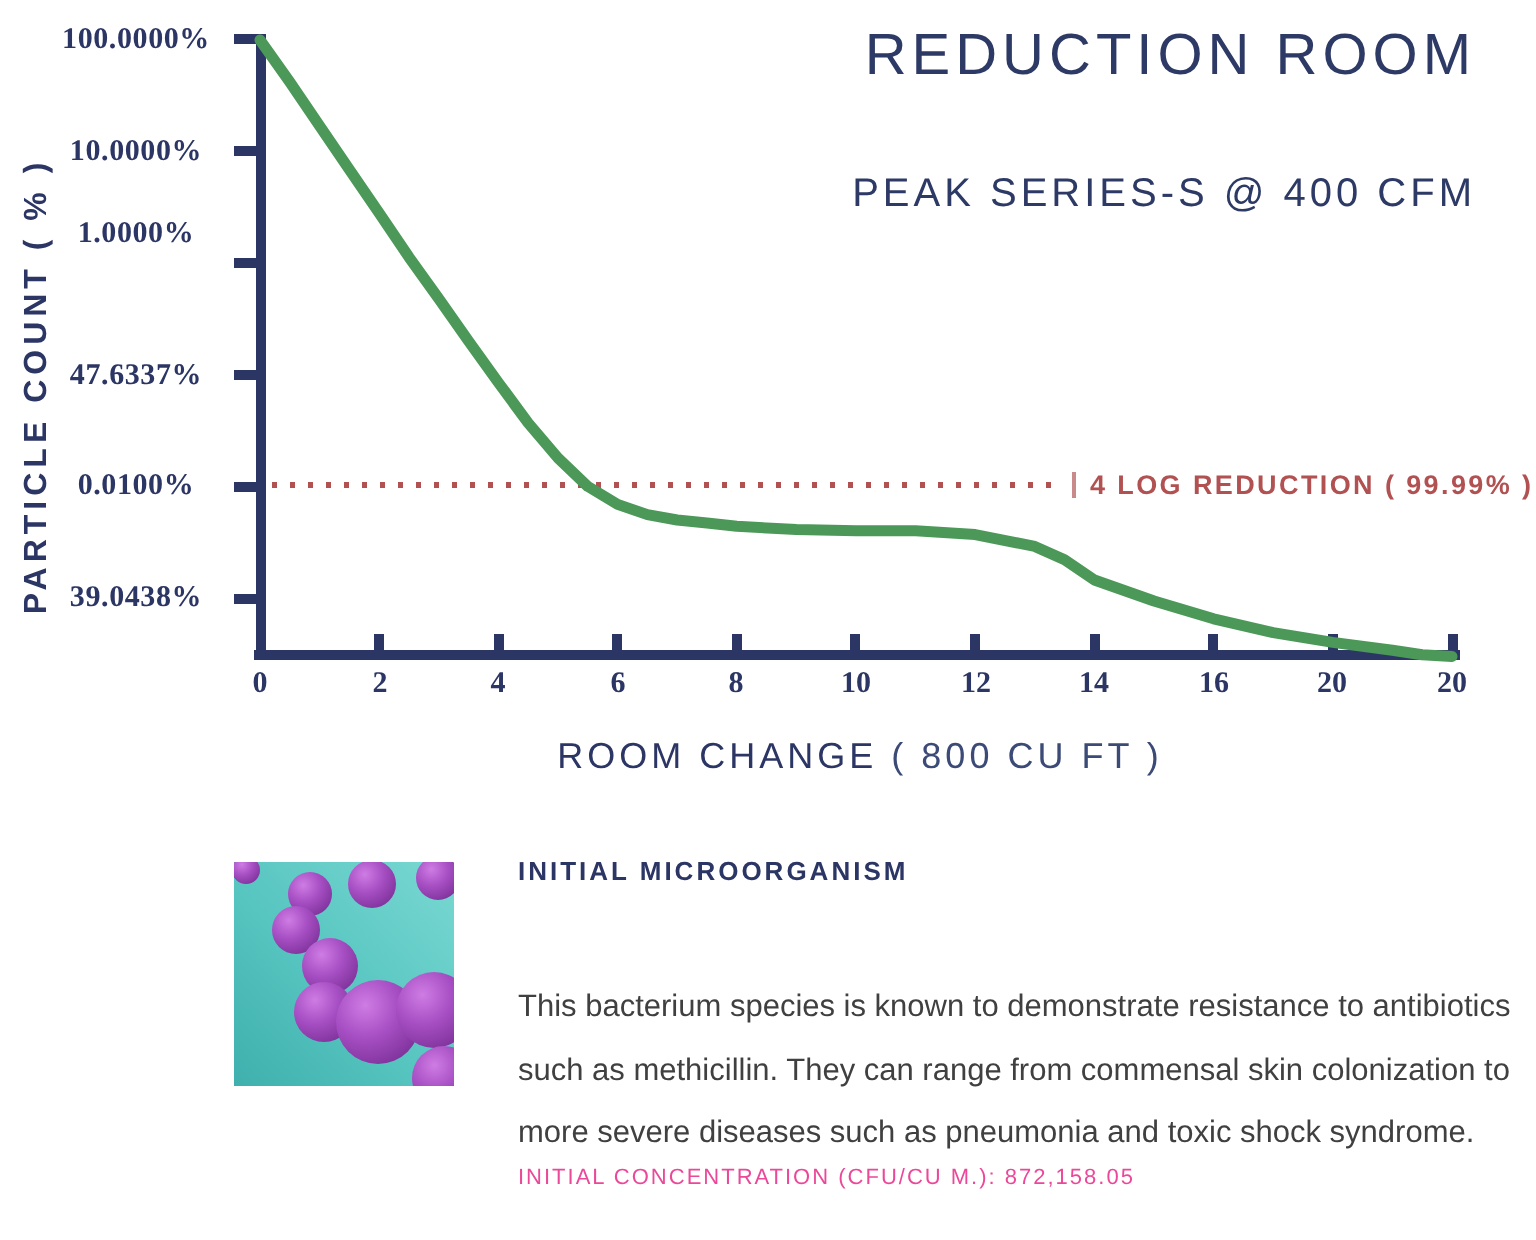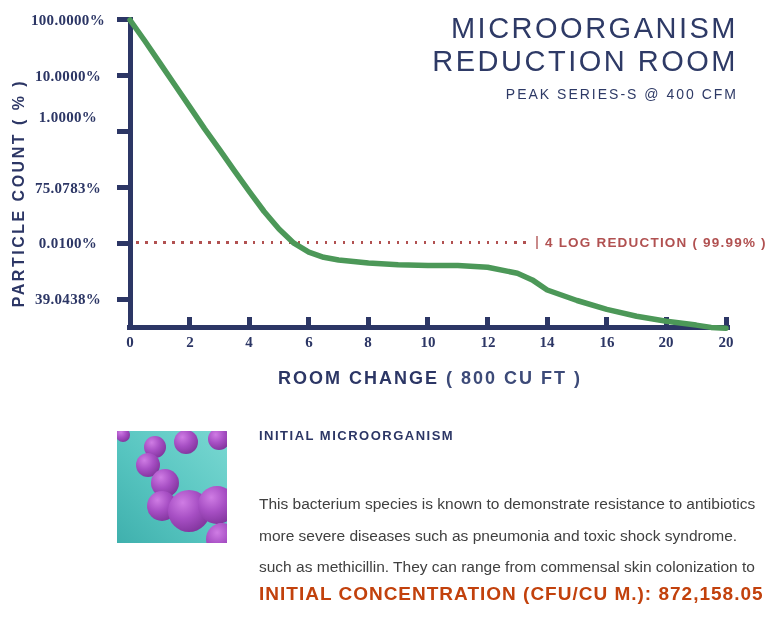--- a/index.html
+++ b/index.html
@@ -25,83 +25,82 @@
     color:#2c3665;
   }
   .y-axis-title {
     position:absolute; left:19px; top:193px; transform:translate(-50%,-50%) rotate(-90deg);
     white-space:nowrap; font-size:16px; font-weight:bold; letter-spacing:2.5px; color:#2c3665;
   }
   .x-axis-title {
     position:absolute; left:130px; top:368px; width:600px; text-align:center;
     font-size:18px; letter-spacing:2px; color:#2c3665; white-space:nowrap;
   }
-  .x-axis-title .b { font-weight:bold; }
-  .x-axis-title .l { font-weight:bold; color:#3c4a78; }
+  .x-axis-title .b { font-weight:normal; }
+  .x-axis-title .l { font-weight:normal; color:#3c4a78; }
   .plot-svg { position:absolute; left:0; top:0; pointer-events:none; }
   .dotline {
     position:absolute; left:136px; top:241px; width:396px; height:3px;
     background:repeating-linear-gradient(90deg,#b15151 0 2.5px,transparent 2.5px 9px);
   }
   .dotline-sep { position:absolute; left:536px; top:236px; width:2px; height:13px; background:#c98a8a; }
   .annotation-label {
     position:absolute; left:545px; top:235px; font-size:13.5px; font-weight:bold;
     letter-spacing:1.2px; color:#b15151; white-space:nowrap;
   }
   
   .chart-title {
     position:absolute; right:30px; top:12px; text-align:right;
     color:#2e3a66; font-size:29px; letter-spacing:2.5px; line-height:33px; font-weight:400;
     white-space:nowrap;
   }
   .chart-subtitle {
     position:absolute; right:30px; top:86px; text-align:left;
-    color:#2e3a66; font-size:14px; letter-spacing:2px; white-space:nowrap;
+    color:#2e3a66; font-size:20px; letter-spacing:2px; white-space:nowrap;
   }
   
   .photo { position:absolute; left:117px; top:431px; width:110px; height:112px; }
   .eyebrow {
     position:absolute; left:259px; top:428px; font-size:13px; font-weight:bold;
     letter-spacing:1.5px; color:#2c3665; white-space:nowrap;
   }
   .organism {
     position:absolute; left:257px; top:445px; font-size:32px; font-weight:400;
     letter-spacing:1px; color:#2c3665; white-space:nowrap;
   }
   .desc { position:absolute; left:259px; top:488px; font-size:15.5px; color:#404040; line-height:31.5px; white-space:nowrap; }
   .initial-conc {
-    position:absolute; left:259px; top:583px; font-size:19px; font-weight:bold;
-    letter-spacing:1px; color:#c2410c; white-space:nowrap;
+    position:absolute; left:259px; top:583px; font-size:11px; font-weight:normal;
+    letter-spacing:1px; color:#ec4899; white-space:nowrap;
   }
 </style>
 </head>
 <body>
 
 <div class="stage">
 
   <div class="chart-title">
-    <div>MICROORGANISM</div>
     <div>REDUCTION ROOM</div>
   </div>
   <div class="chart-subtitle">PEAK SERIES-S @ 400 CFM</div>
 
   <div class="axis-v"></div>
   <div class="axis-h"></div>
 
   <div class="ytick" style="top:17px"></div>
   <div class="ytick" style="top:73px"></div>
   <div class="ytick" style="top:129px"></div>
   <div class="ytick" style="top:185px"></div>
   <div class="ytick" style="top:241px"></div>
   <div class="ytick" style="top:297px"></div>
 
   <div class="ylab" style="top:12px">100.0000%</div>
   <div class="ylab" style="top:68px">10.0000%</div>
   <div class="ylab" style="top:109px">1.0000%</div>
-  <div class="ylab" style="top:180px">75.0783%</div>
+  <div class="ylab" style="top:180px">47.6337%</div>
   <div class="ylab" style="top:235px">0.0100%</div>
   <div class="ylab" style="top:291px">39.0438%</div>
 
   <div class="xtick" style="left:128px"></div>
   <div class="xtick" style="left:187px"></div>
   <div class="xtick" style="left:247px"></div>
   <div class="xtick" style="left:306px"></div>
   <div class="xtick" style="left:366px"></div>
   <div class="xtick" style="left:425px"></div>
   <div class="xtick" style="left:485px"></div>
@@ -158,18 +157,18 @@
     <circle cx="48" cy="52" r="14" fill="url(#purp)"></circle>
     <circle cx="45" cy="75" r="15" fill="url(#purp)"></circle>
     <circle cx="72" cy="80" r="21" fill="url(#purp)"></circle>
     <circle cx="100" cy="74" r="19" fill="url(#purp)"></circle>
     <circle cx="105" cy="108" r="16" fill="url(#purp)"></circle>
   </svg>
 
   <div class="eyebrow">INITIAL MICROORGANISM</div>
   <div class="desc">
     <div>This bacterium species is known to demonstrate resistance to antibiotics</div>
+    <div>such as methicillin. They can range from commensal skin colonization to</div>
     <div>more severe diseases such as pneumonia and toxic shock syndrome.</div>
-    <div>such as methicillin. They can range from commensal skin colonization to</div>
   </div>
   <div class="initial-conc">INITIAL CONCENTRATION (CFU/CU M.): 872,158.05</div>
 
 </div>
 
 </body></html>

